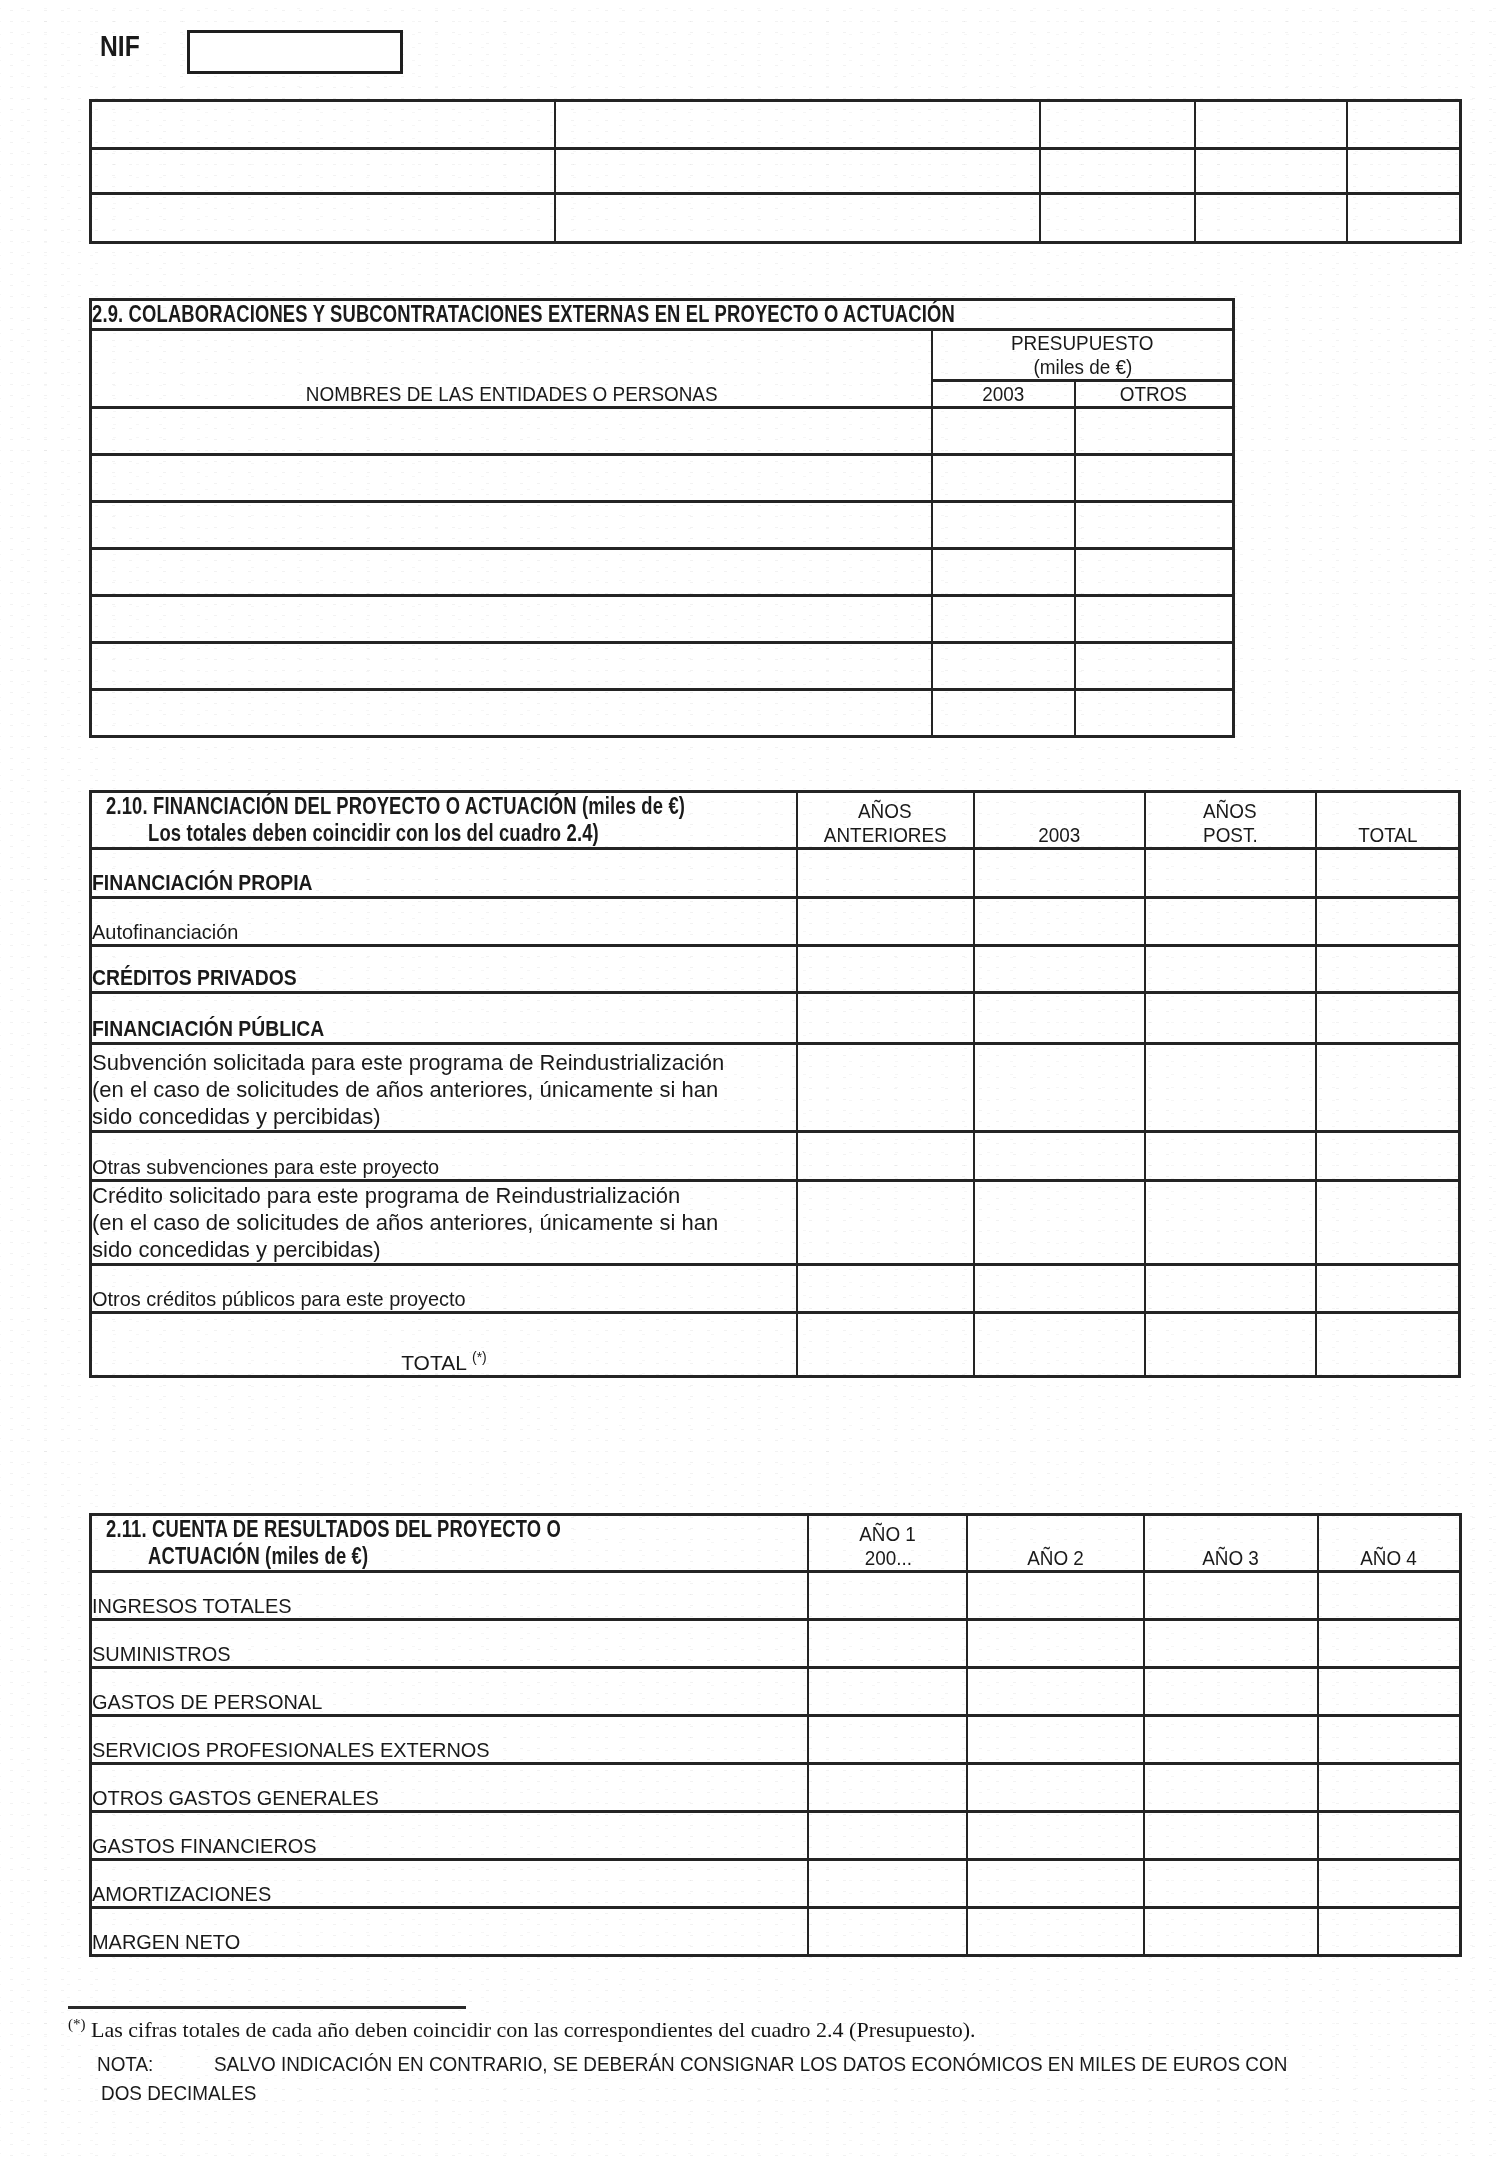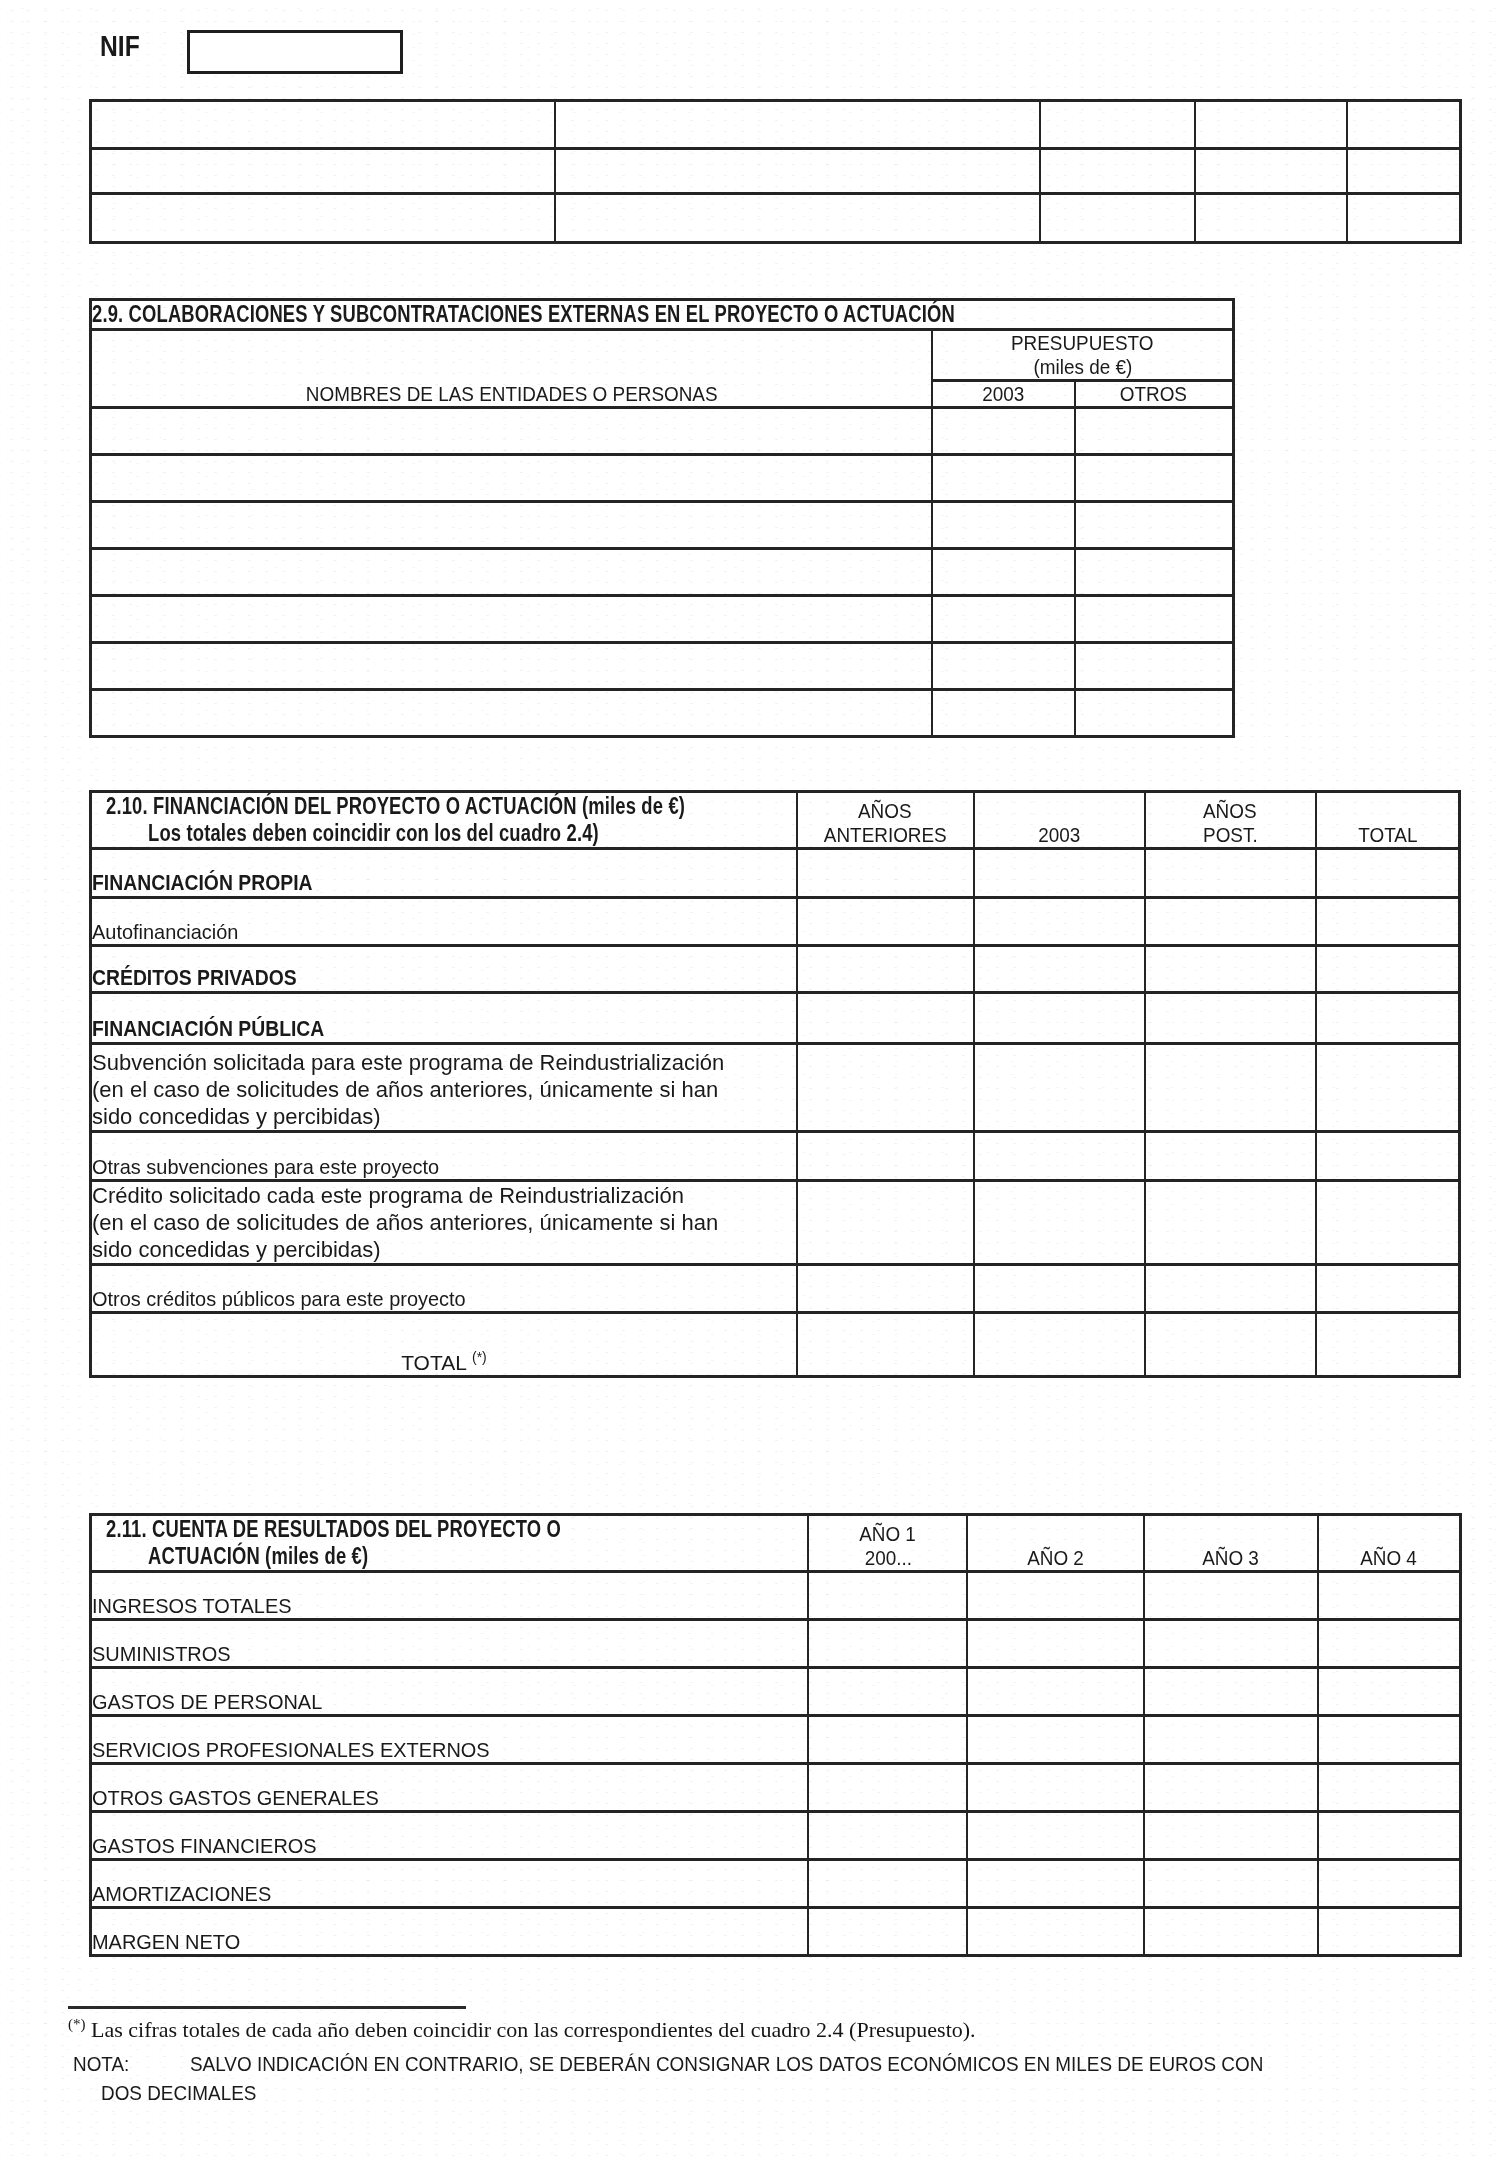--- a/index.html
+++ b/index.html
@@ -39,21 +39,21 @@
   .nif-label{position:absolute;left:100px;top:30px;font-weight:bold;font-size:29px;
              display:inline-block;transform:scaleX(.85);transform-origin:0 0;}
   .nif-box{position:absolute;left:187px;top:30px;width:210px;height:38px;border:3px solid #1e1e1e;background:#fff;}
 
   
   .foot-rule{position:absolute;left:68px;top:2006px;width:398px;height:3px;background:#2a2a2a;}
   .footnote{position:absolute;left:68px;top:2016px;font-family:"Liberation Serif",serif;
             font-size:22px;color:#151515;}
   .footnote sup{font-size:15px;}
   .nota{position:absolute;left:73px;top:2052px;font-size:21px;}
-  .nota .row{display:flex;}
+  .nota .row{display:flex;margin-left:24px;}
   .nota-label{display:inline-block;transform:scaleX(.9);transform-origin:0 50%;width:117px;flex:0 0 117px;}
   .nota-text{display:inline-block;transform:scaleX(.9);transform-origin:0 50%;white-space:nowrap;}
   .nota-line2{margin-top:5px;margin-left:28px;}
 </style>
 </head>
 <body>
 
 <div class="page">
 
   <span class="nif-label">NIF</span>
@@ -221,21 +221,21 @@
     </tr>
     <tr style="height:49px">
       <td class="pl56 pb8"><span class="lbl">Otras subvenciones para este proyecto</span></td>
       <td></td>
           <td></td>
           <td></td>
           <td></td>
     </tr>
     <tr style="height:84px">
       <td class="pl56 pb4 itm">
-        <div>Crédito solicitado cada este programa de Reindustrialización</div>
+        <div>Crédito solicitado para este programa de Reindustrialización</div>
         <div>(en el caso de solicitudes de años anteriores, únicamente si han</div>
         <div>sido concedidas y percibidas)</div>
       </td>
       <td></td>
           <td></td>
           <td></td>
           <td></td>
     </tr>
     <tr style="height:48px">
       <td class="pl56 pb8"><span class="lbl">Otros créditos públicos para este proyecto</span></td>

